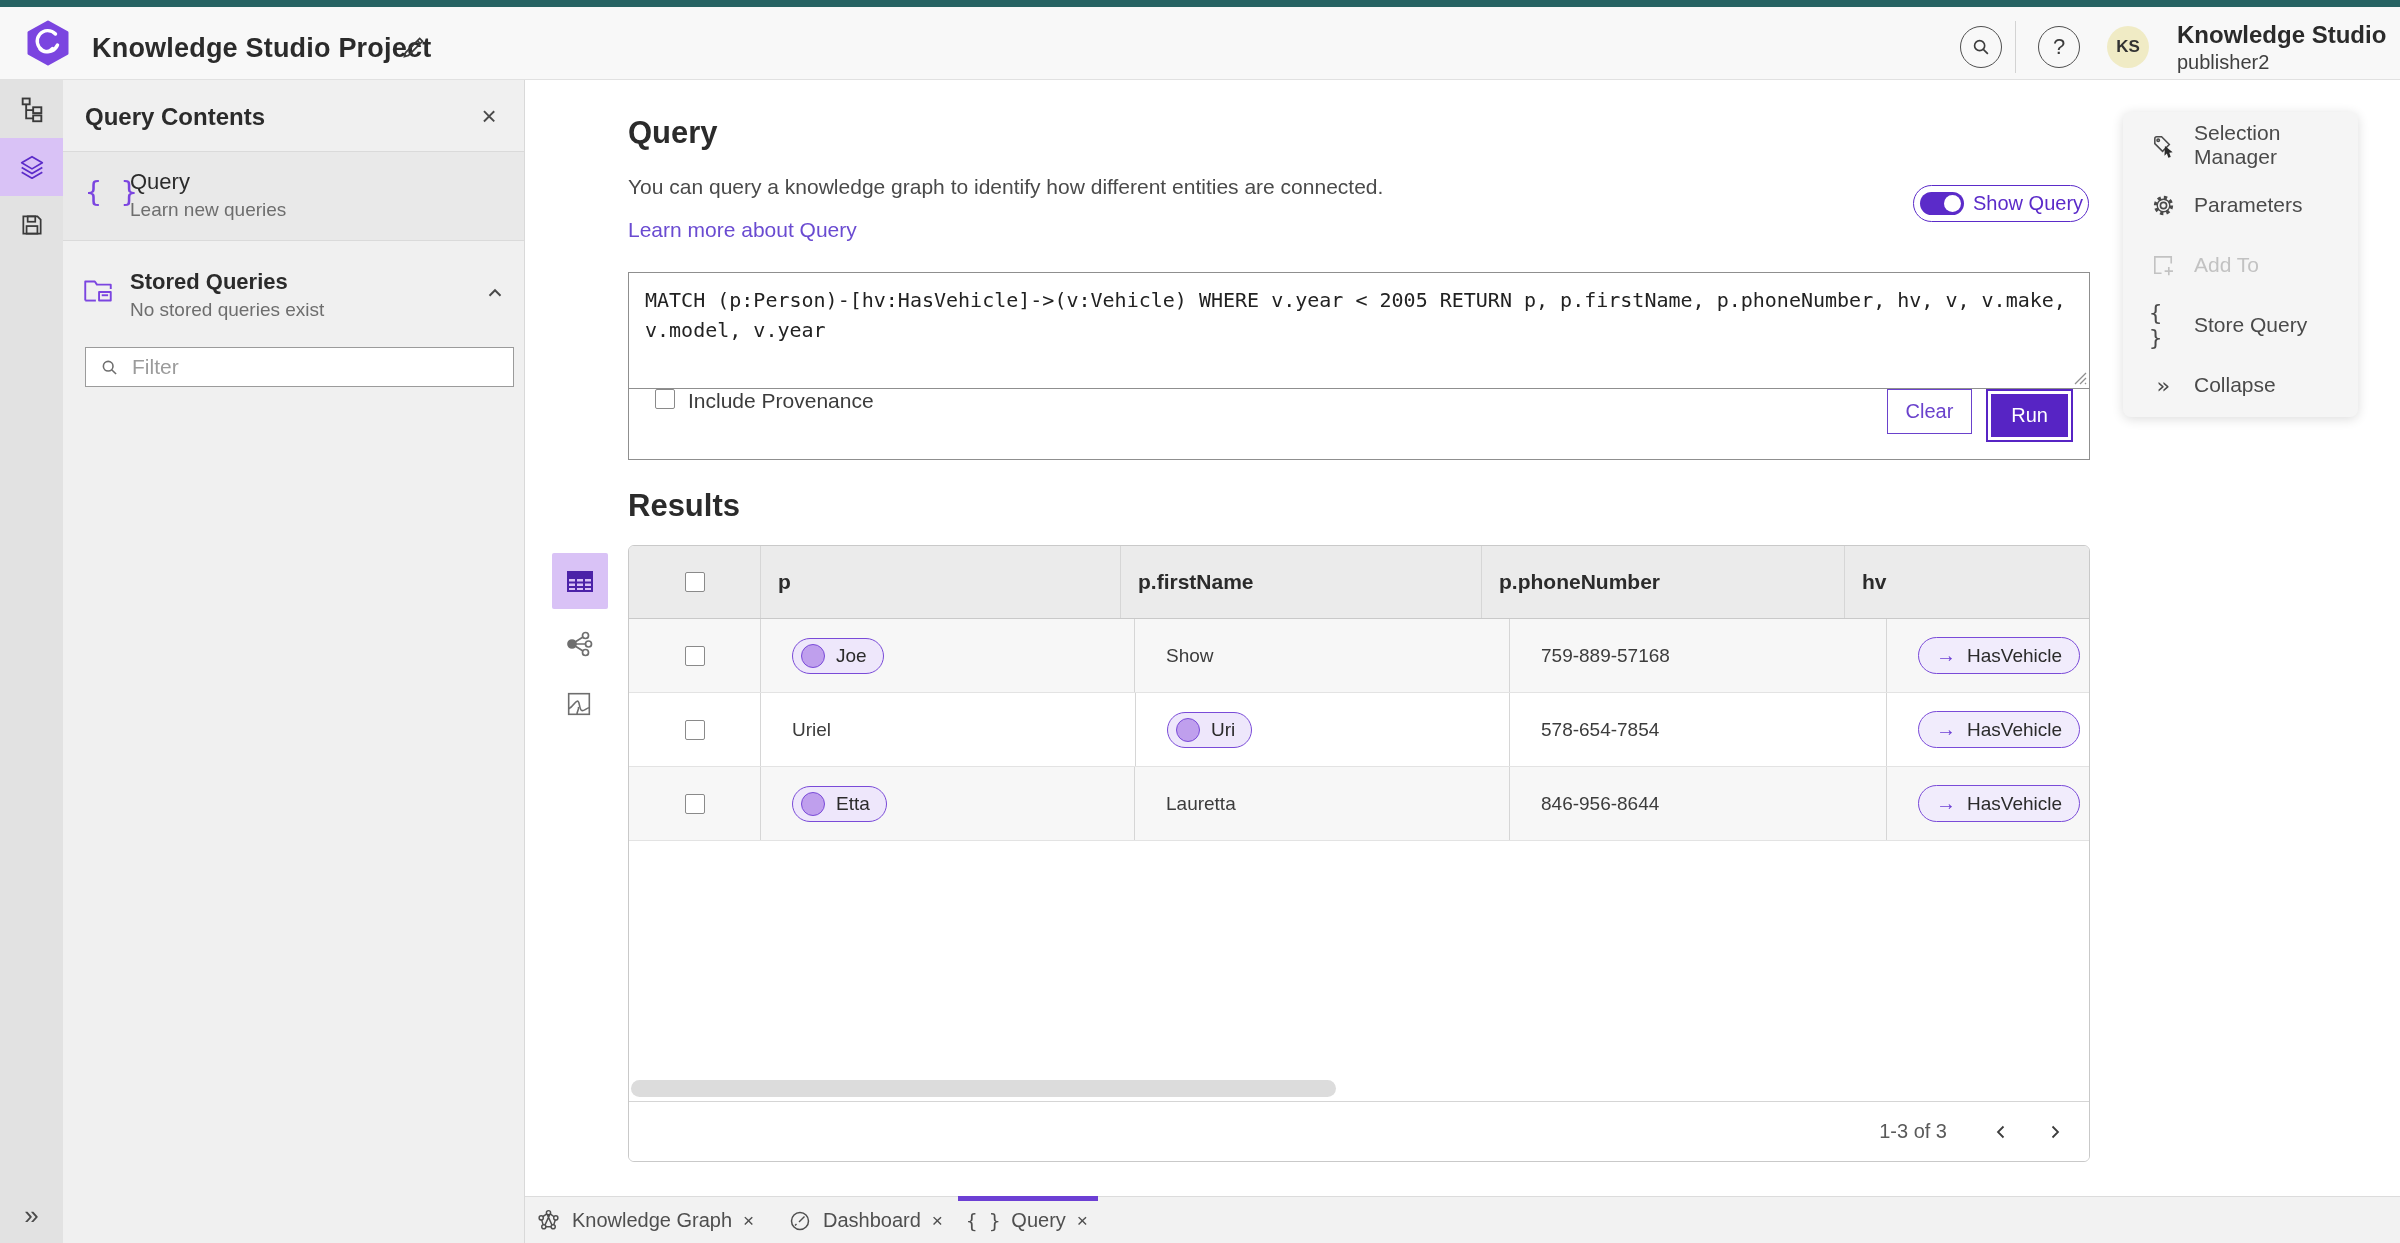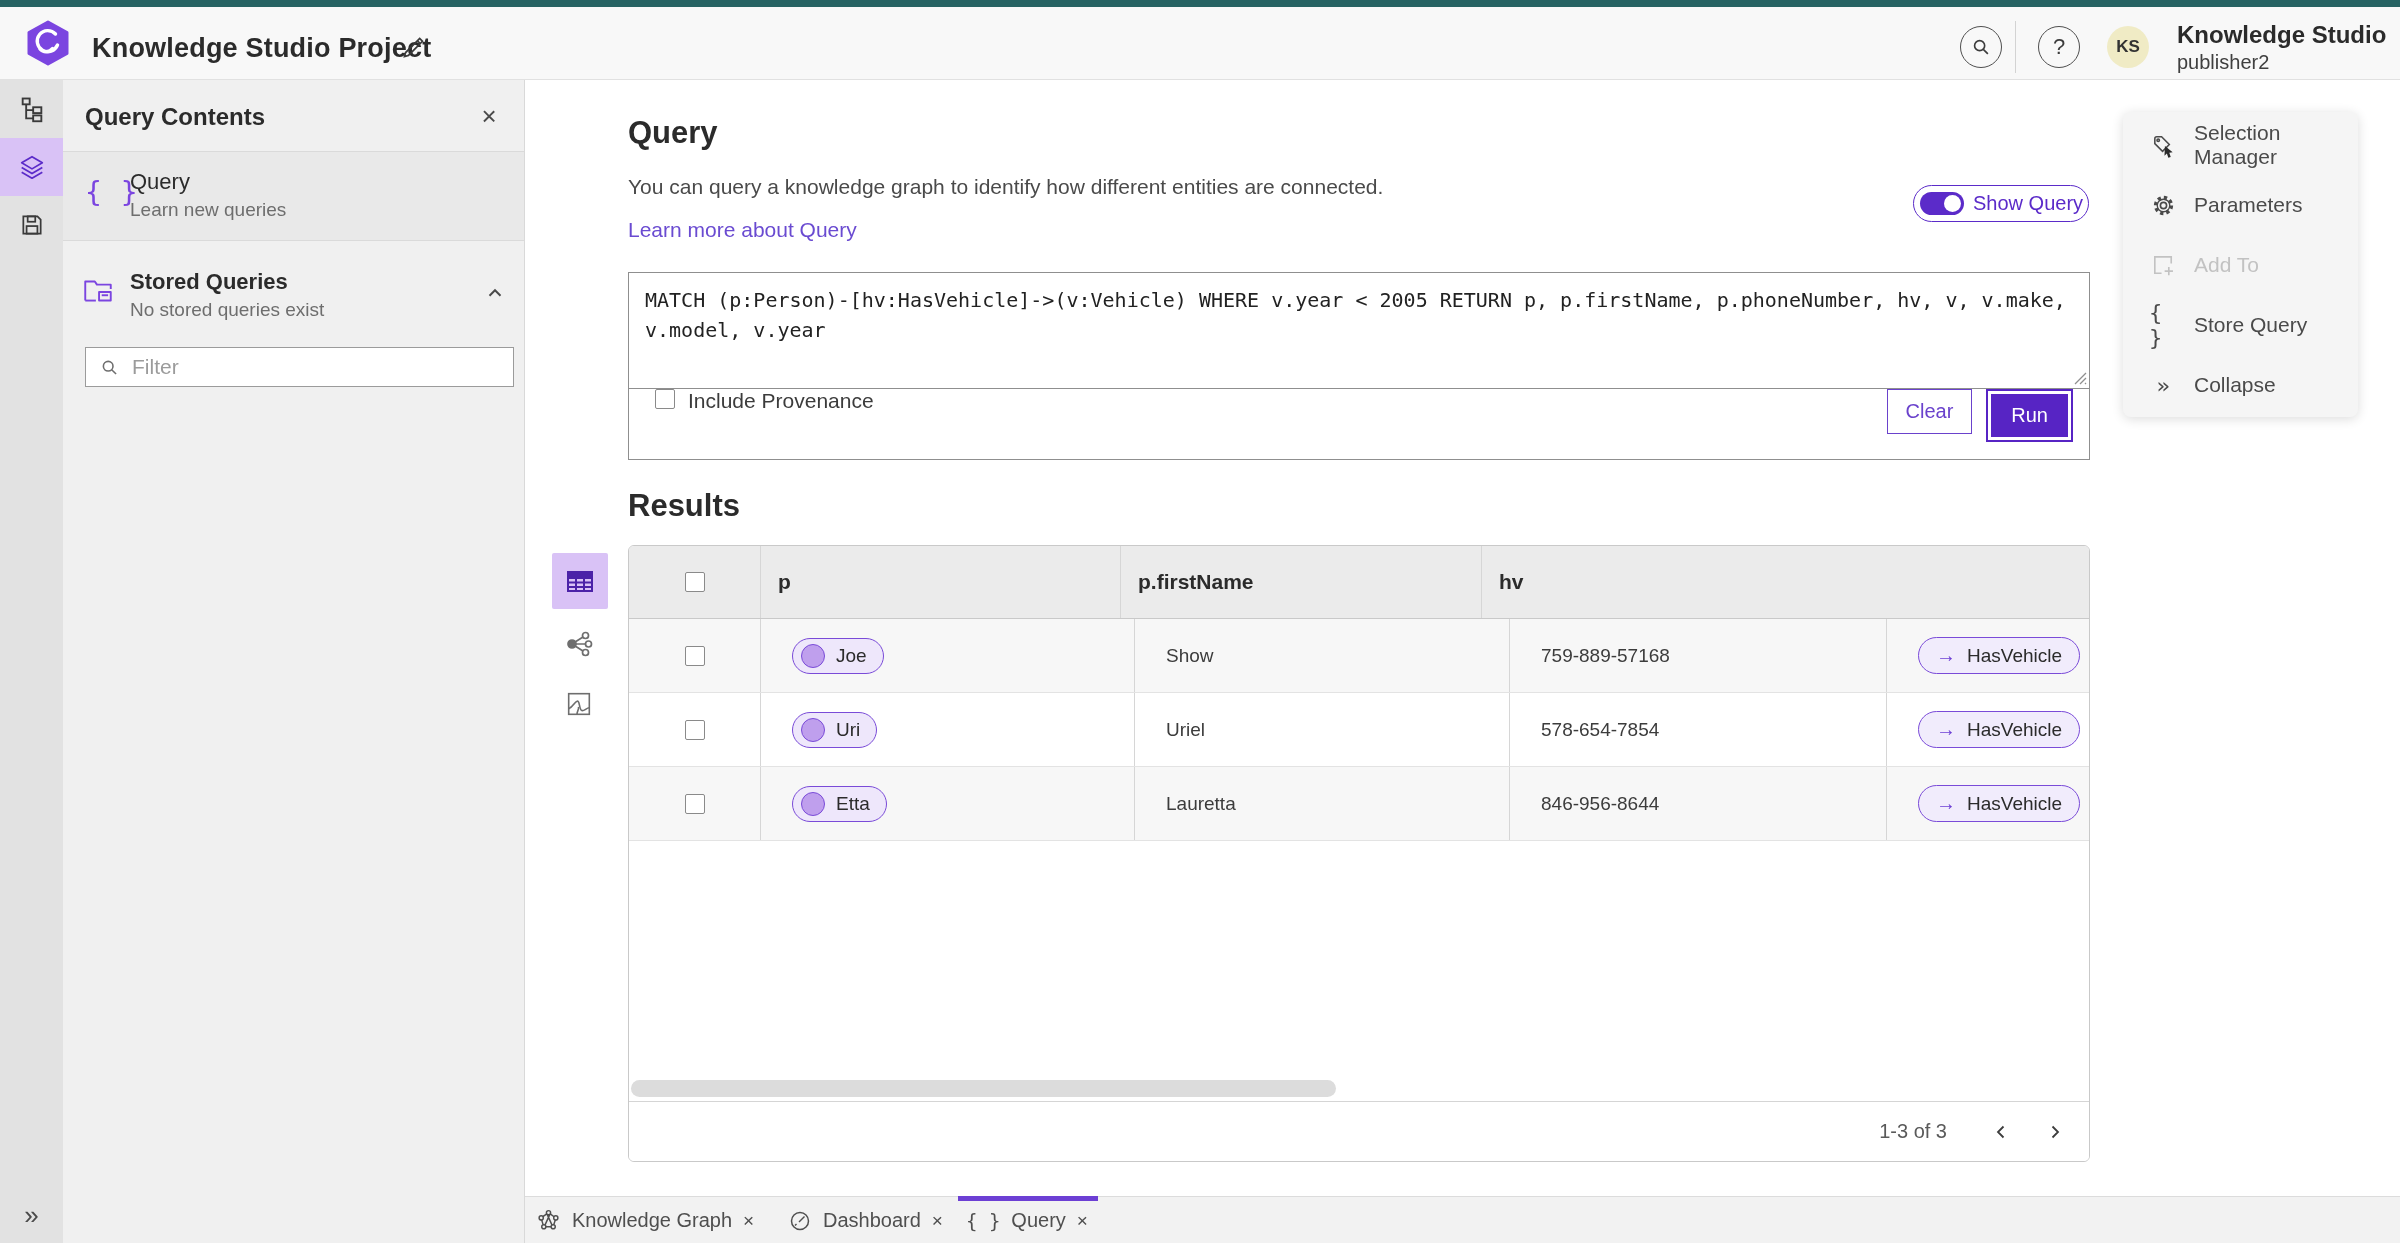--- a/index.html
+++ b/index.html
@@ -294,20 +294,21 @@
     </svg>
   </div>
 
   <div class="results-card">
     <div class="t-row t-head">
       <div class="t-cell c0">
         <span class="cb" role="checkbox" aria-checked="false"></span>
       </div>
       <div class="t-cell c1">p</div>
       <div class="t-cell c2">p.firstName</div>
+      <div class="t-cell c3">p.phoneNumber</div>
       <div class="t-cell c4">hv</div>
     </div>
 
     <div class="t-row t-body alt">
       <div class="t-cell c0">
           <span class="cb" role="checkbox" aria-checked="false"></span>
         </div>
       <div class="t-cell c1">
         <span class="entity-pill">
           <span class="entity-dot"></span>
@@ -321,27 +322,27 @@
           <span class="arrow">→</span>
           <span class="plabel">HasVehicle</span>
         </span>
       </div>
     </div>
 
     <div class="t-row t-body">
       <div class="t-cell c0">
           <span class="cb" role="checkbox" aria-checked="false"></span>
         </div>
+      <div class="t-cell c2">Uriel</div>
       <div class="t-cell c1">
         <span class="entity-pill">
           <span class="entity-dot"></span>
           <span class="plabel">Uri</span>
         </span>
       </div>
-      <div class="t-cell c2">Uriel</div>
       <div class="t-cell c3">578-654-7854</div>
       <div class="t-cell c4">
         <span class="rel-pill">
           <span class="arrow">→</span>
           <span class="plabel">HasVehicle</span>
         </span>
       </div>
     </div>
 
     <div class="t-row t-body alt">

